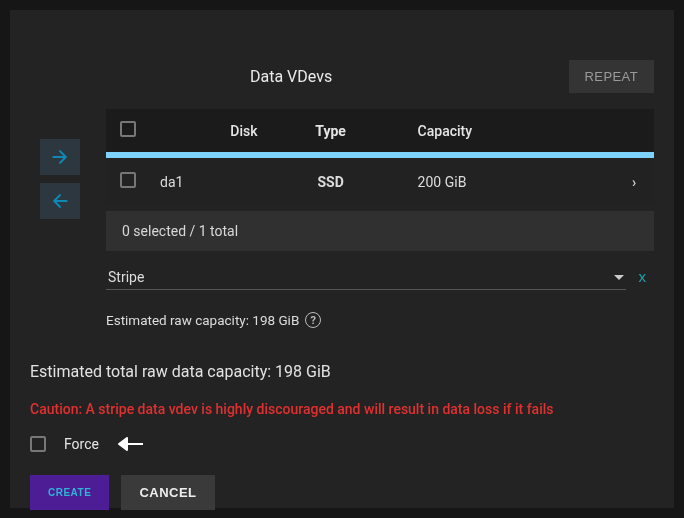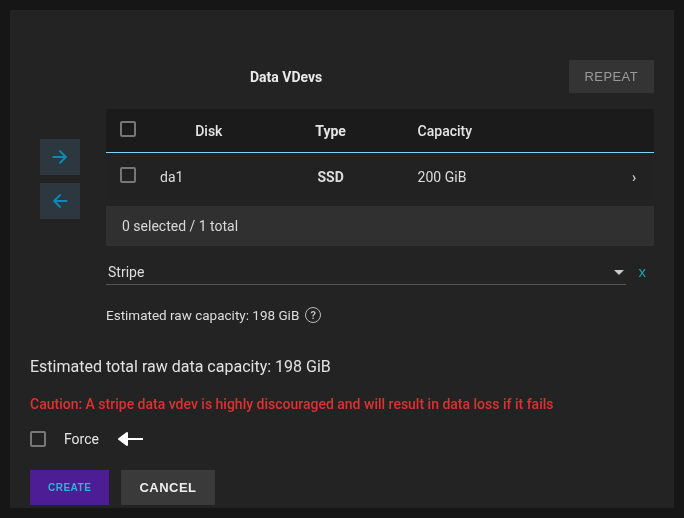--- a/index.html
+++ b/index.html
@@ -22,22 +22,22 @@
   .header-row {
     display: flex;
     align-items: center;
     justify-content: space-between;
     padding-left: 220px;
     padding-right: 0;
     margin-top: 30px;
     margin-bottom: 16px;
   }
   .title {
-    font-weight: 700;
-    font-size: 14px;
+    font-weight: 400;
+    font-size: 16px;
     color: #eaeaea;
   }
   .repeat-btn {
     background: #343434;
     color: #9a9a9a;
     border: none;
     padding: 9px 16px;
     font-size: 13px;
     font-weight: 500;
     letter-spacing: 0.4px;
@@ -64,31 +64,31 @@
     border: none;
   }
   .arrow-svg { width: 20px; height: 20px; }
   .table-wrap { flex: 1; }
   .disk-table {
     width: 100%;
     border-collapse: collapse;
     background: #1a1a1a;
   }
   .disk-table th {
-    text-align: center;
+    text-align: right;
     font-weight: 500;
     padding: 12px 10px;
     font-size: 14px;
     background: #1b1b1b;
     color: #e5e5e5;
   }
   .disk-table td {
     padding: 14px 10px;
     background: #222;
-    border-top: 1px solid #7dd3fc;
+    border-top: 6px solid #7dd3fc;
     color: #ddd;
   }
   .disk-table th.chk, .disk-table td.chk { width: 44px; text-align: center; }
   .disk-table th.type, .disk-table td.type { text-align: center; font-weight: bold; }
   .disk-table th.cap, .disk-table td.cap { text-align: left; padding-left: 24px;}
   .disk-table td.expand { width: 40px; text-align: center; color: #ccc; font-size: 14px; font-weight: bold; }
   .chkbox {
     width: 16px; height: 16px;
     border: 2px solid #777;
     border-radius: 2px;

